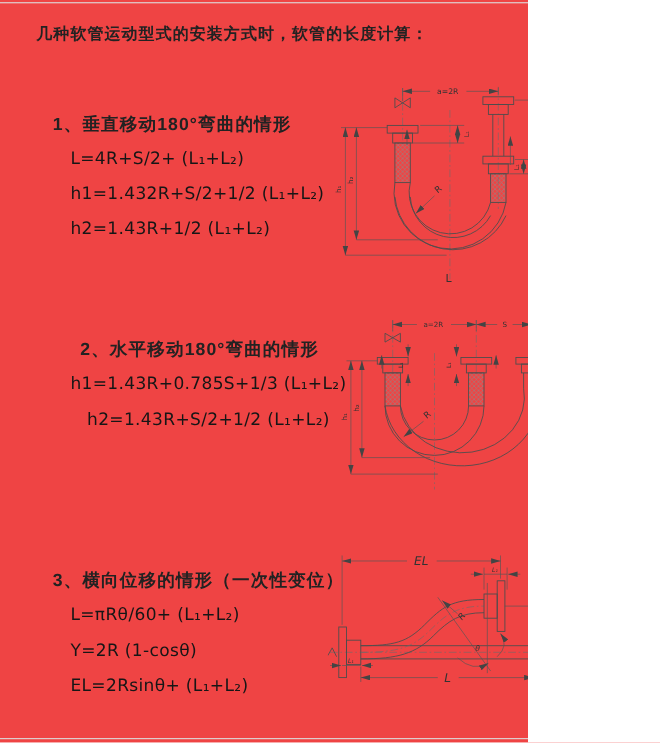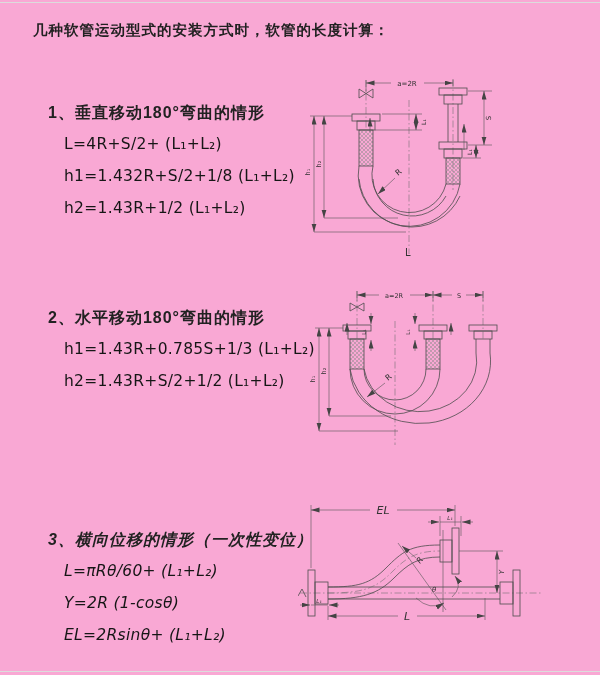--- a/index.html
+++ b/index.html
@@ -1,32 +1,32 @@
 <!DOCTYPE html>
 <html><head>
 <meta charset="utf-8">
 <style>
   html,body{margin:0;padding:0;background:#fff;}
   .page{
-    position:relative;width:600px;height:675px;background:#f9a8d4;overflow:hidden;
+    position:relative;width:480px;height:675px;background:#ef4444;overflow:hidden;
     font-family:"Liberation Sans","DejaVu Sans",sans-serif;color:#1c1c1c;
   }
   .edge{position:absolute;left:0;width:600px;height:1px;background:#dcdcdc;}
   .edge.top{top:2px;} .edge.bottom{top:671px;}
   .title{
     position:absolute;left:33px;top:21px;font-size:14.5px;font-weight:bold;
     letter-spacing:1px;color:#222;
   }
   .sec{position:absolute;left:48px;}
   .sec-heading{font-size:16px;font-weight:bold;letter-spacing:1px;color:#222;height:19px;}
   .formula{
     margin-left:16px;margin-top:13px;font-size:15.5px;line-height:19px;
     letter-spacing:.3px;color:#161616;font-family:"DejaVu Sans","Liberation Sans",sans-serif;
   }
-  .sec1{top:103px;} .sec2{top:308px;} .sec3{top:530px;font-style:italic;}
+  .sec1{top:103px;} .sec2{top:308px;text-align:center;} .sec3{top:518px;}
   .diagram{position:absolute;}
   .d1{left:298px;top:72px;} .d2{left:303px;top:283px;} .d3{left:298px;top:498px;font-style:italic;}
   svg{display:block;}
   svg text{fill:#333;font-family:"DejaVu Sans","Liberation Sans",sans-serif;}
   .draw{stroke:#4d4d4d;stroke-width:.8;fill:none;}
   .dim{stroke:#555;stroke-width:.6;fill:none;}
   .cl{stroke:#6a6a6a;stroke-width:.55;fill:none;stroke-dasharray:7 2.5 1.5 2.5;}
   .hose{stroke:#4d4d4d;stroke-width:.8;}
 </style>
 </head>
@@ -34,21 +34,21 @@
 
 <div class="page">
   <div class="edge top"></div>
   <div class="edge bottom"></div>
 
   <div class="title">几种软管运动型式的安装方式时，软管的长度计算：</div>
 
   <div class="sec sec1">
     <div class="sec-heading">1、垂直移动180°弯曲的情形</div>
     <div class="formula">L=4R+S/2+ (L₁+L₂)</div>
-    <div class="formula">h1=1.432R+S/2+1/8 (L₁+L₂)</div>
+    <div class="formula">h1=1.432R+S/2+1/2 (L₁+L₂)</div>
     <div class="formula">h2=1.43R+1/2 (L₁+L₂)</div>
   </div>
 
   <div class="sec sec2">
     <div class="sec-heading">2、水平移动180°弯曲的情形</div>
     <div class="formula">h1=1.43R+0.785S+1/3 (L₁+L₂)</div>
     <div class="formula">h2=1.43R+S/2+1/2 (L₁+L₂)</div>
   </div>
 
   <div class="sec sec3">

